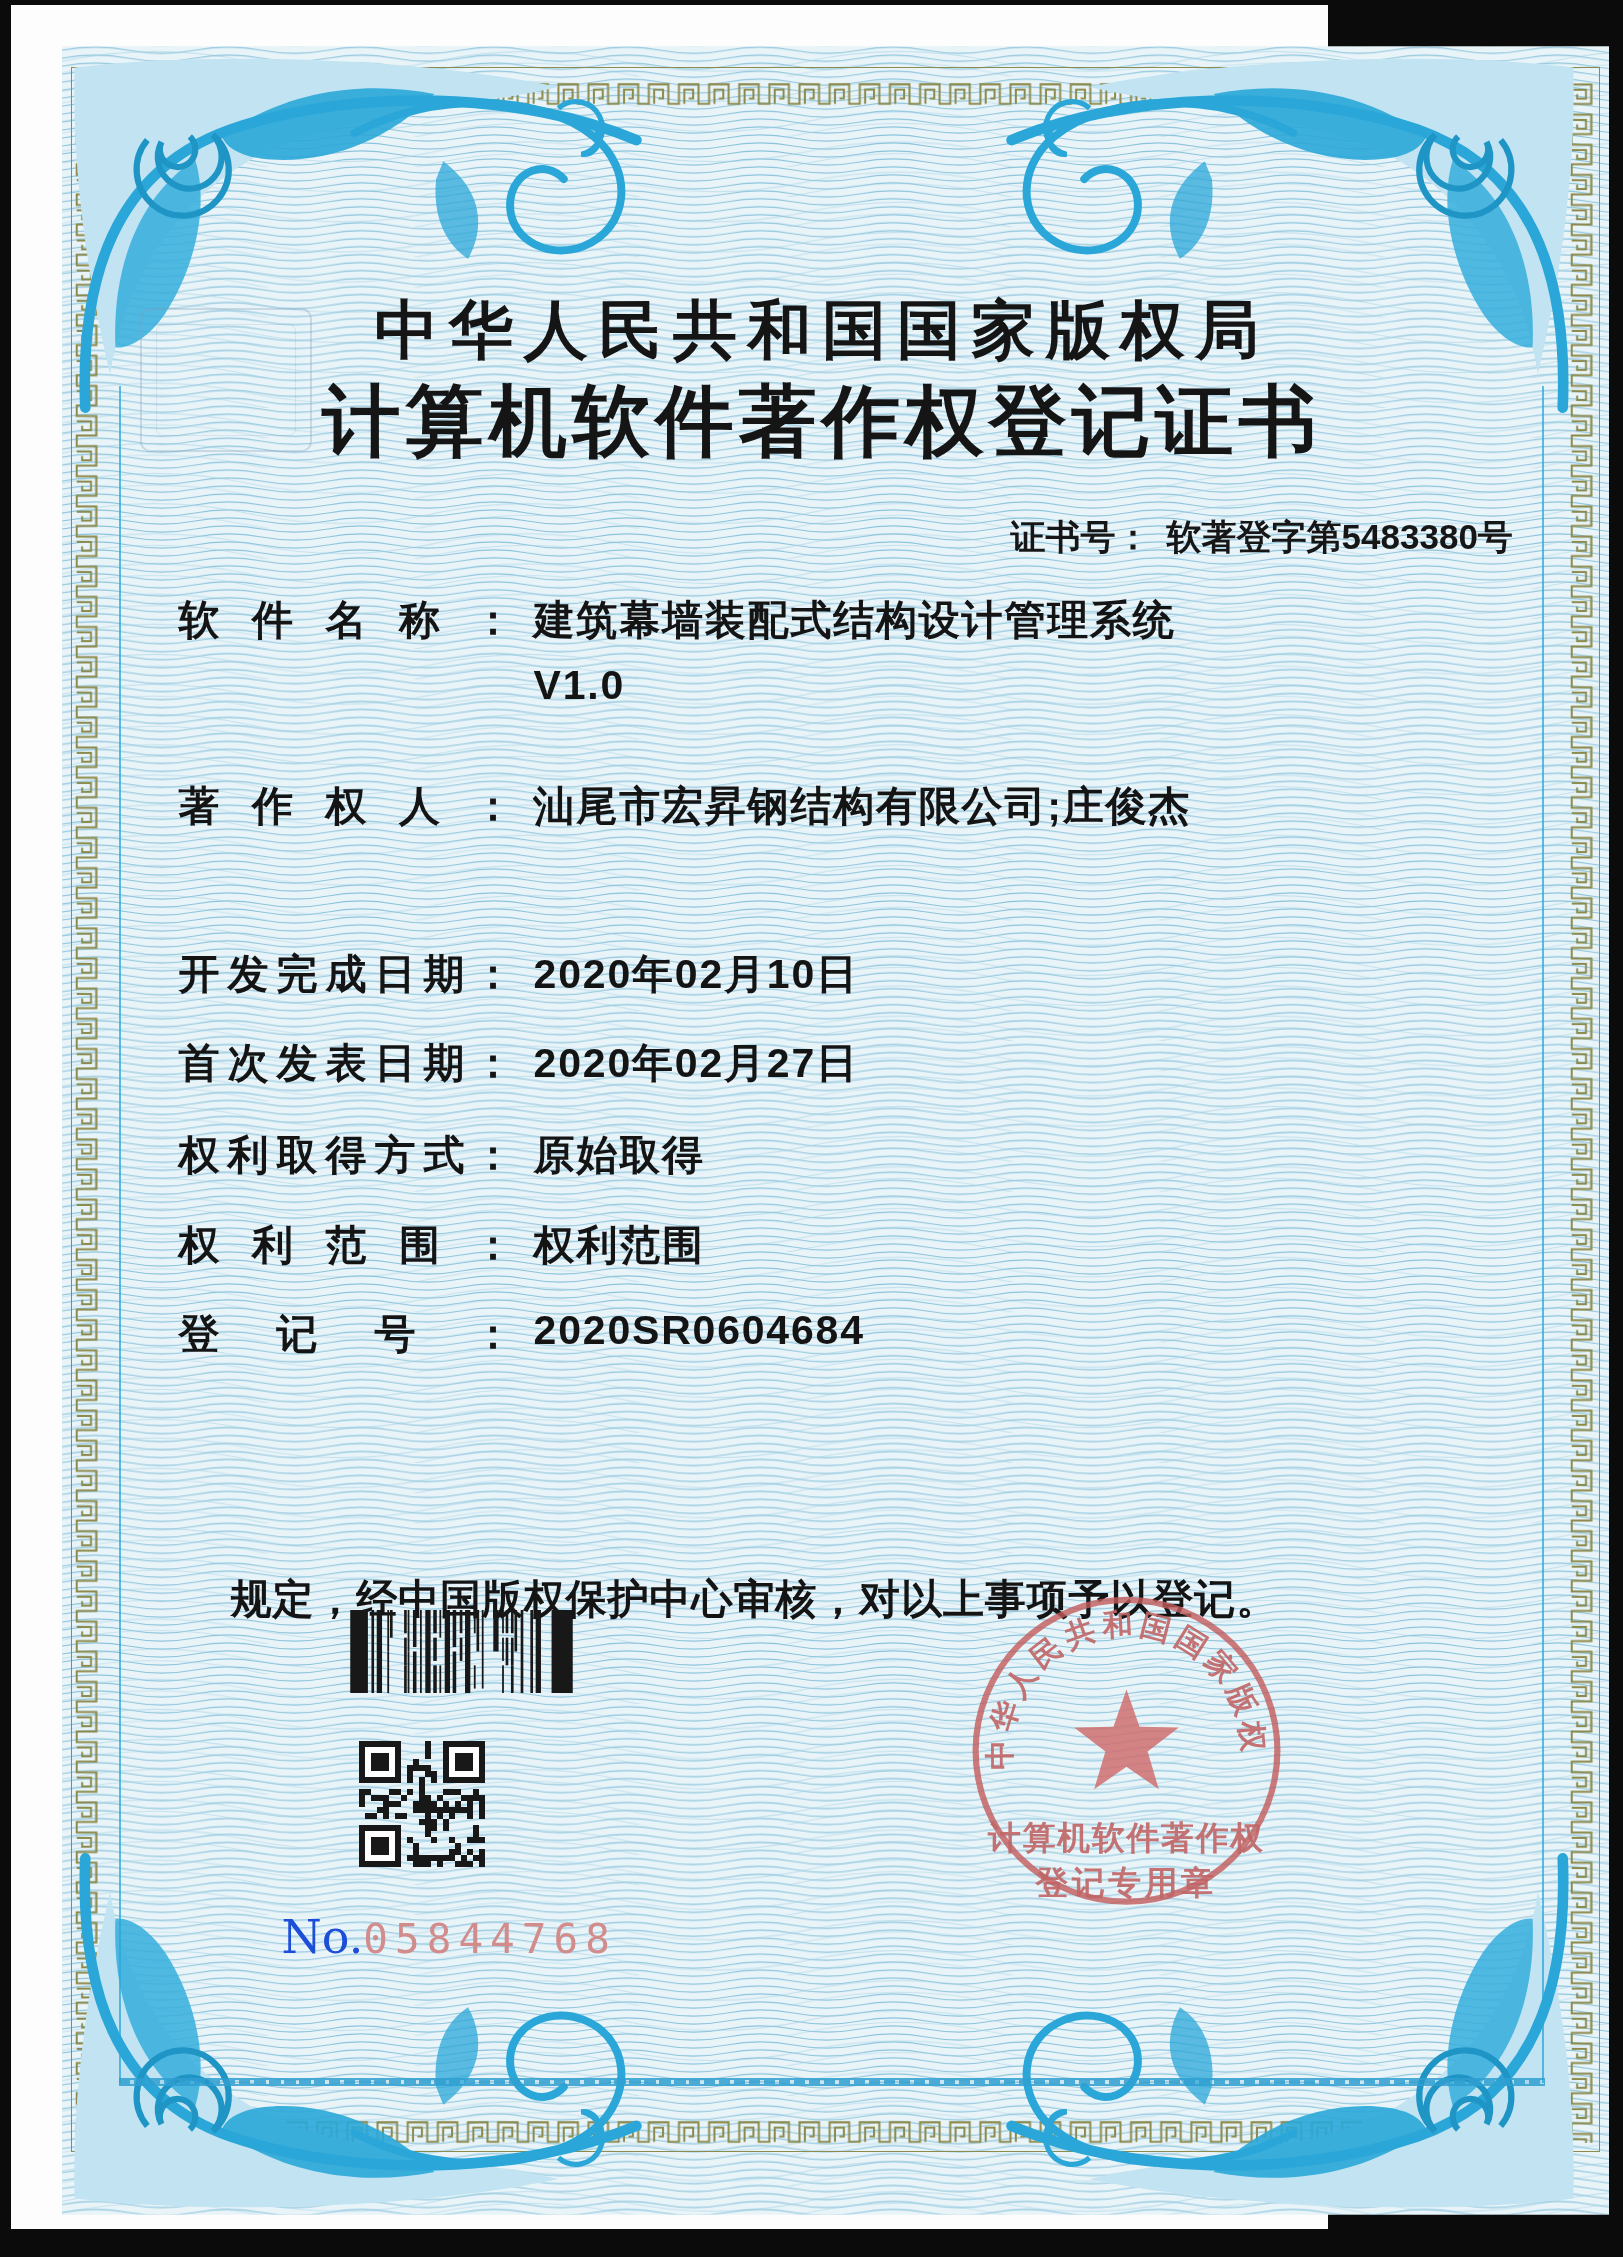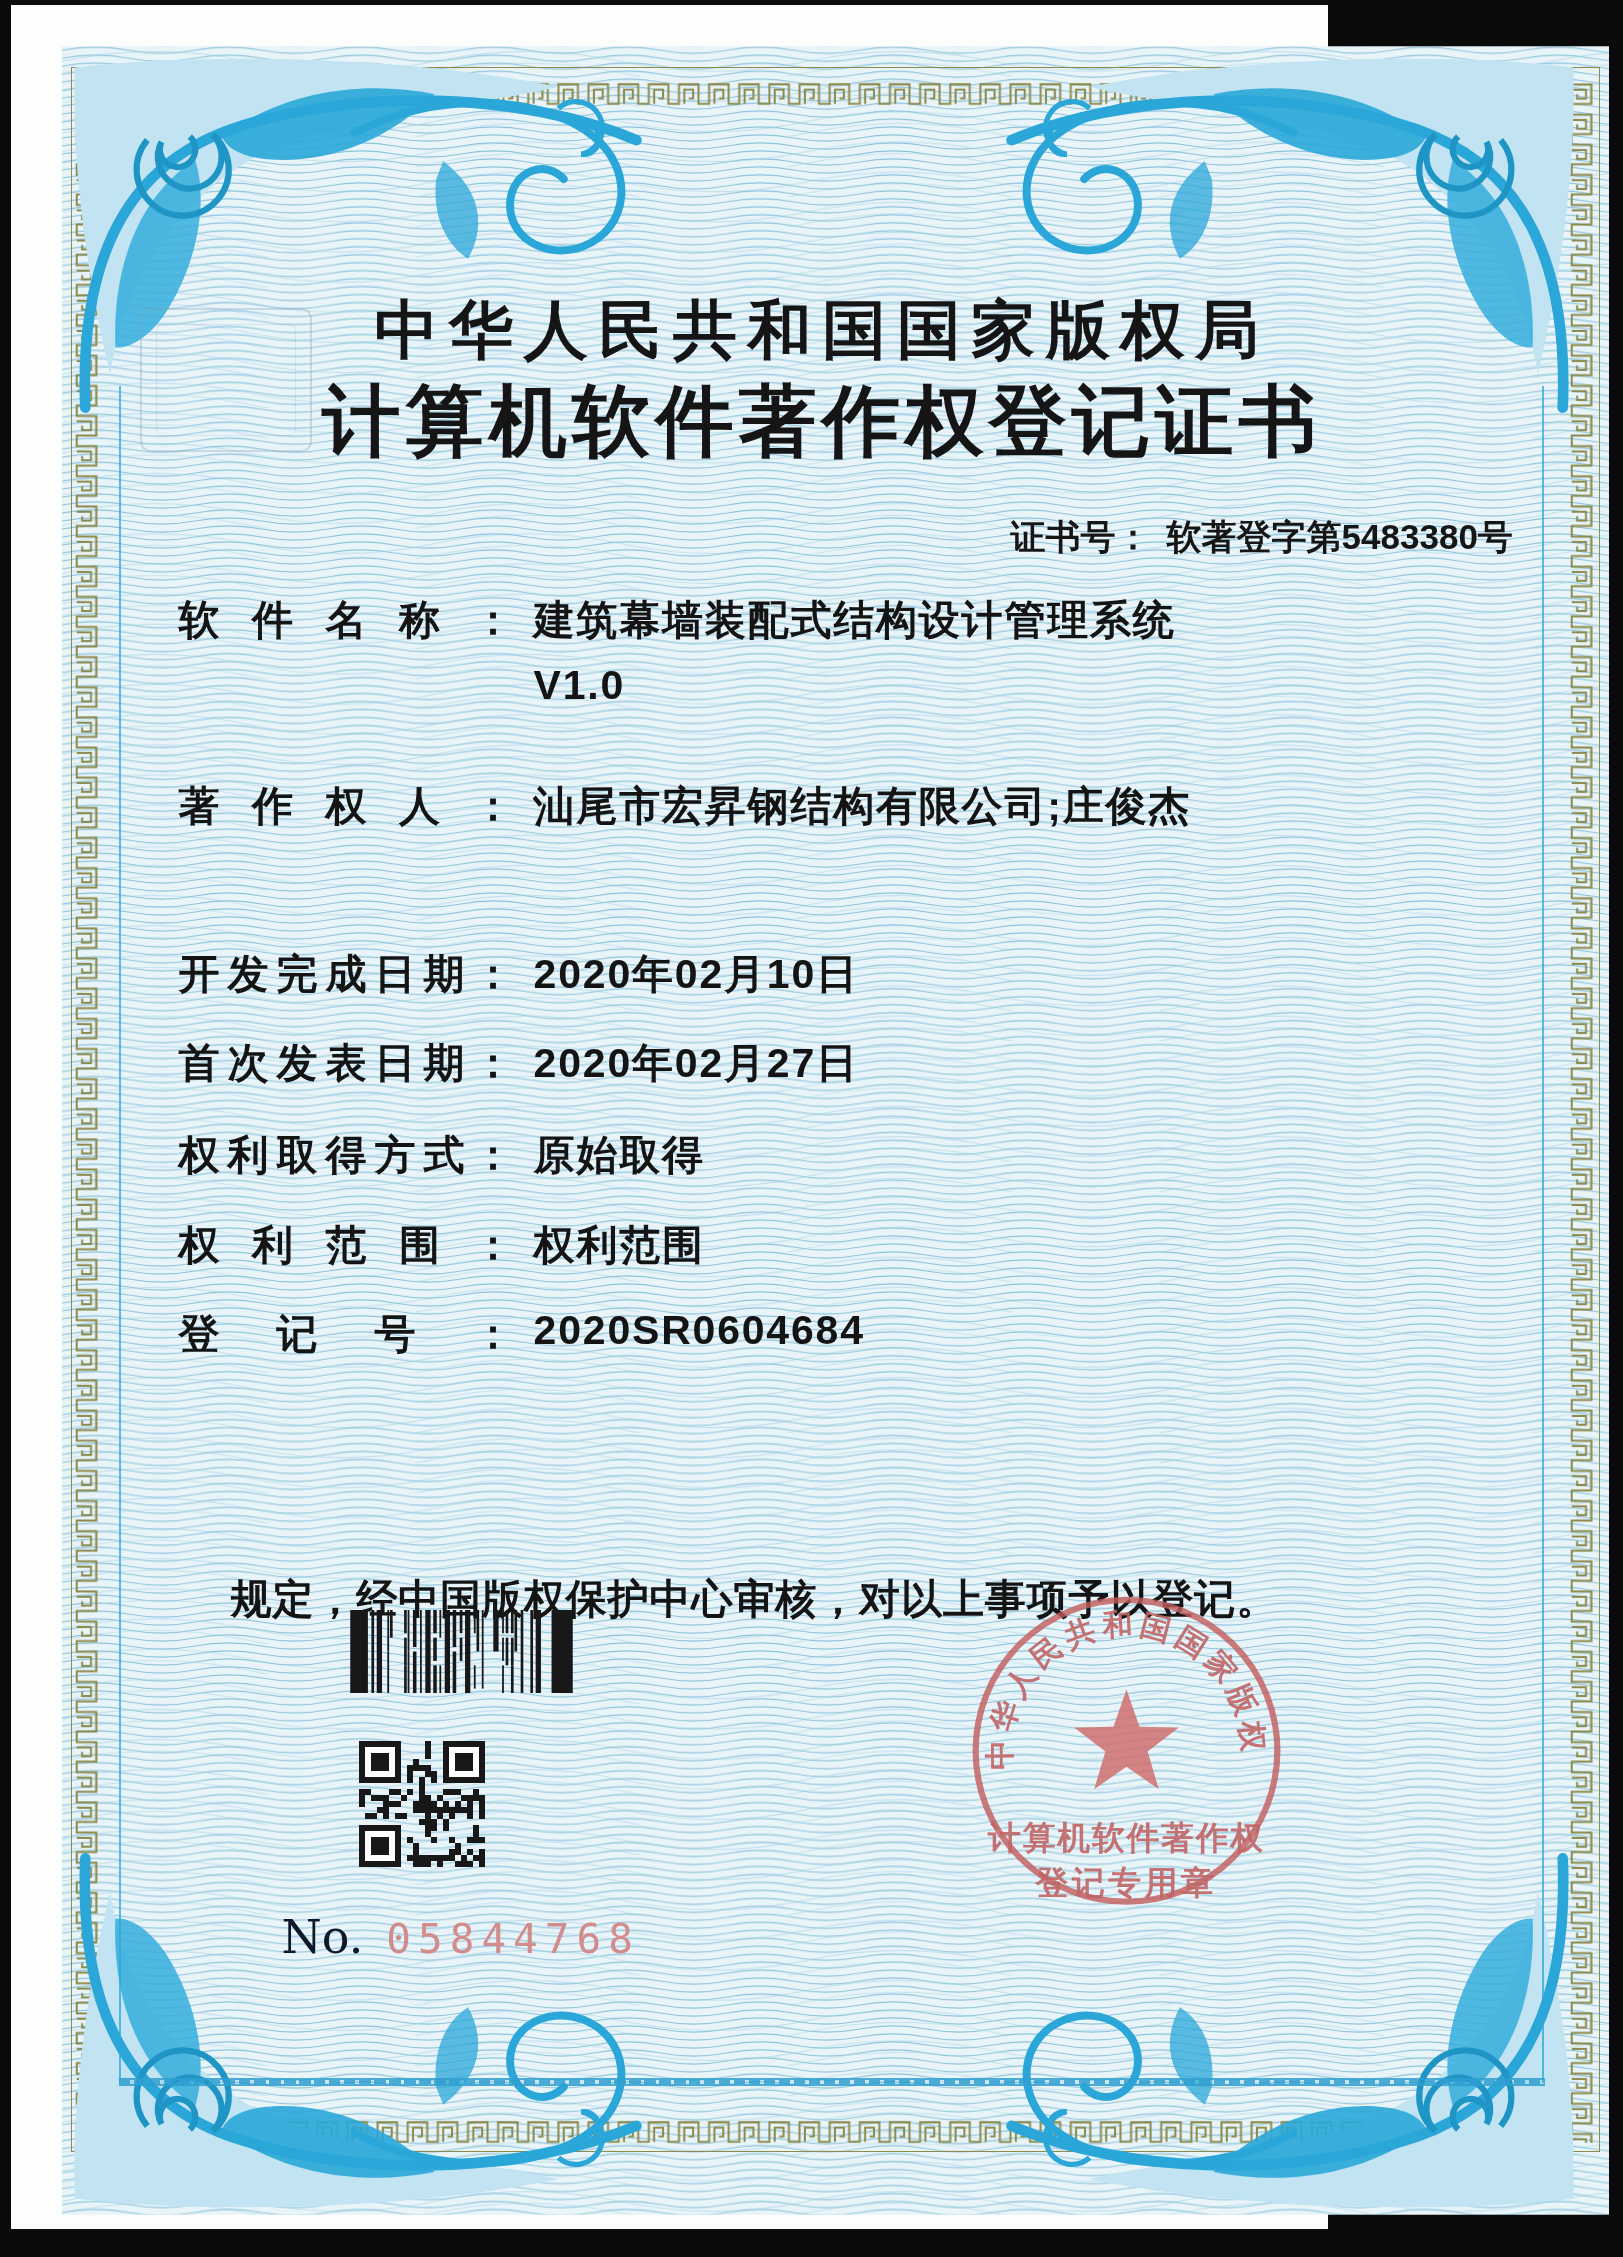--- a/index.html
+++ b/index.html
@@ -67,22 +67,22 @@
   .row .val{position:absolute;left:355px;top:0;white-space:nowrap;letter-spacing:1.8px;}
   #row-0{top:588px;} #row-1{top:774px;} #row-2{top:942px;} #row-3{top:1031px;}
   #row-4{top:1123px;} #row-5{top:1213px;} #row-6{top:1302px;}
   #version-line{position:absolute;left:523px;top:657px;font-size:41px;font-weight:bold;color:#141414;letter-spacing:1.8px;}
   .stmt{position:absolute;font-size:41px;font-weight:bold;color:#141414;letter-spacing:0.9px;white-space:nowrap;}
   #stmt-1{left:277px;top:1408px;}
   #stmt-2{left:220px;top:1531px;margin-top:36px;}
   #barcode-wrap{position:absolute;left:339px;top:1605px;width:223px;height:83px;}
   #qr-wrap{position:absolute;left:348px;top:1736px;width:126px;height:126px;}
   #serial{position:absolute;left:271px;top:1905px;white-space:nowrap;}
-  #serial .no{font-family:"DejaVu Serif", serif;font-size:46px;color:#0f172a;}
-  #serial .num{font-family:"DejaVu Sans Mono", monospace;font-size:41px;color:#d28c8c;letter-spacing:7px;margin-left:23px;}
+  #serial .no{font-family:"DejaVu Serif", serif;font-size:46px;color:#1d4ed8;}
+  #serial .num{font-family:"DejaVu Sans Mono", monospace;font-size:41px;color:#d28c8c;letter-spacing:7px;}
   #seal-svg{position:absolute;left:938px;top:1571px;width:355px;height:355px;}
   #issue-date{position:absolute;left:979px;top:1912px;font-size:43px;font-weight:bold;color:#111;letter-spacing:2.7px;white-space:nowrap;}
   #hidden-defs{position:absolute;width:0;height:0;overflow:hidden;}
 </style>
 </head>
 <body>
 
 <svg id="hidden-defs" aria-hidden="true">
   <defs>
     <pattern id="waves" width="150" height="9" patternUnits="userSpaceOnUse">

